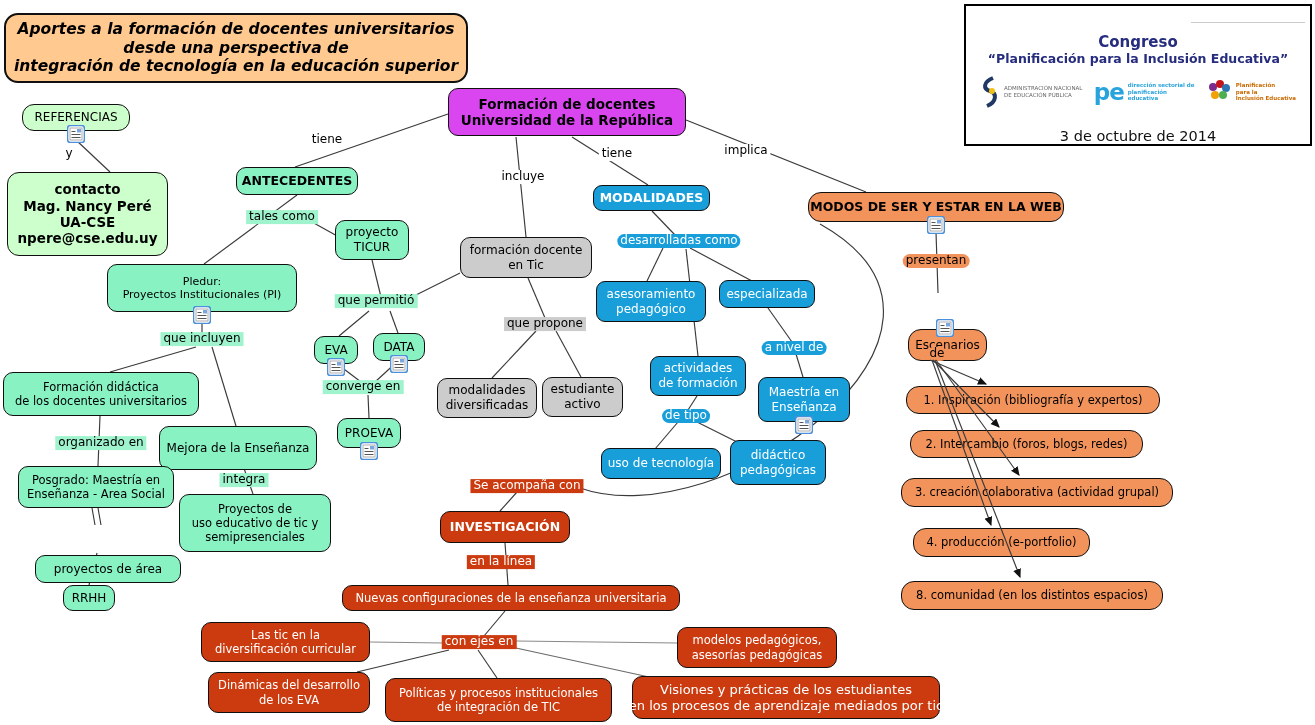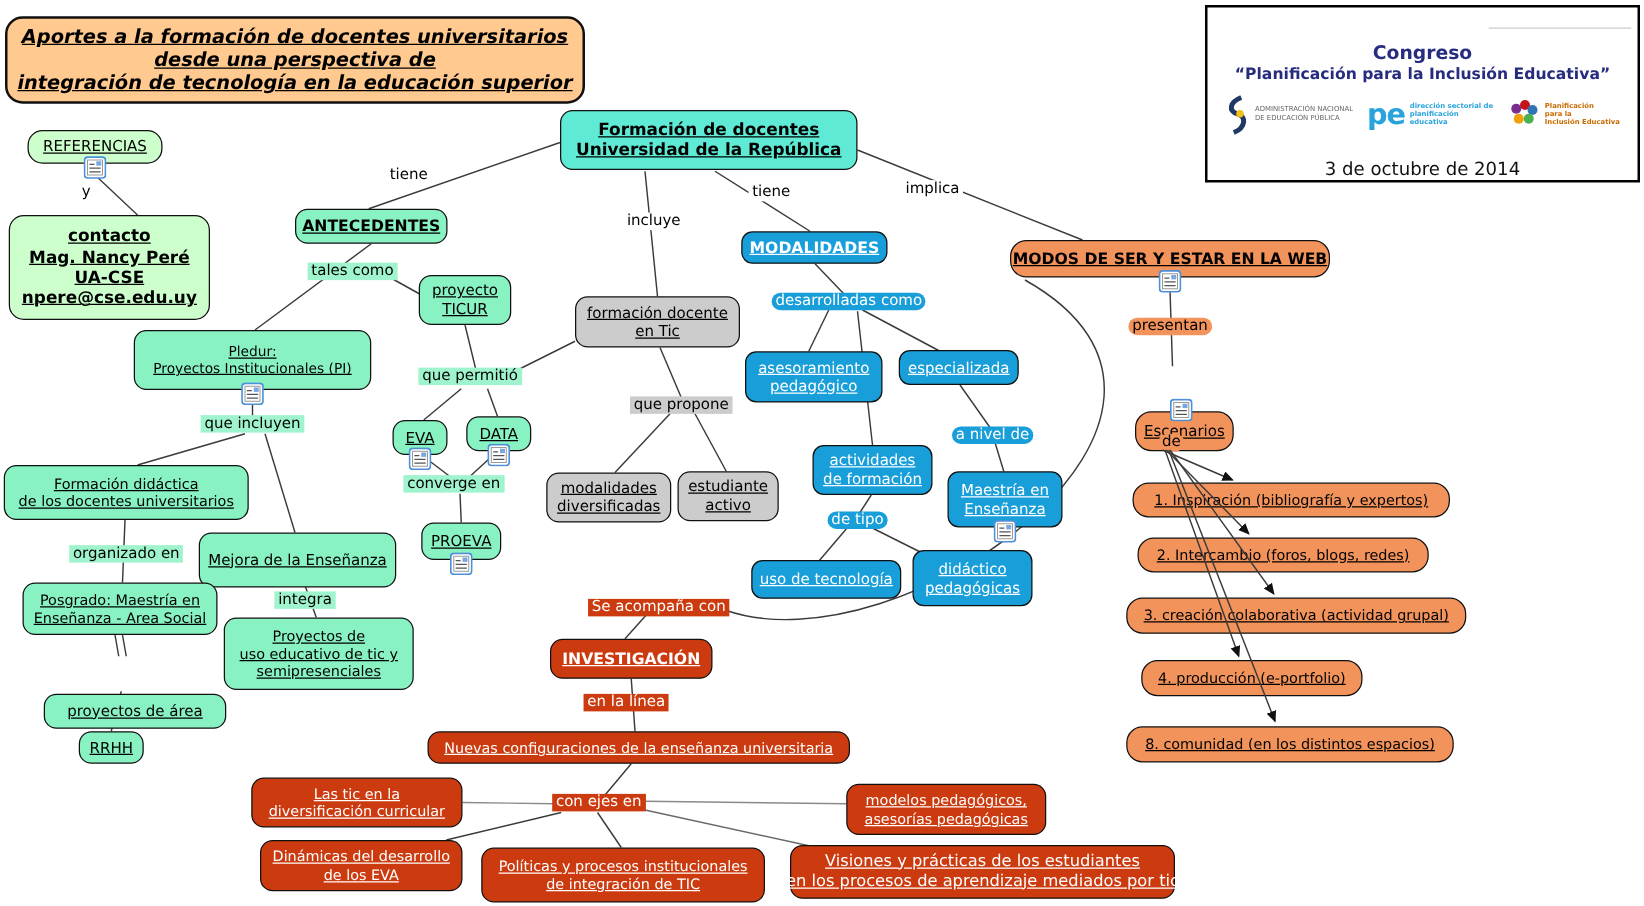--- a/index.html
+++ b/index.html
@@ -8,30 +8,30 @@
     font-family:"DejaVu Sans","Liberation Sans",sans-serif;color:#000;
   }
   svg.layer{position:absolute;left:0;top:0;pointer-events:none;}
   #edges-bottom{z-index:0;}
   #edges-top{z-index:6;}
   .node{
     position:absolute;z-index:2;box-sizing:border-box;
     display:flex;align-items:center;justify-content:center;
     text-align:center;white-space:pre;
     border:1.2px solid #101010;border-radius:10px;
-    font-size:12px;line-height:1.22;padding:1px 2px;text-decoration:underline;
+    font-size:12px;line-height:1.22;padding:1px 2px;
   }
   .peach{background:#FFC98F;border-width:2px;border-radius:14px;}
   .lightgreen{background:#CCFFCC;border-width:1.8px;border-radius:12px;}
   .mint{background:#88F2C3;}
   .gray{background:#CCCCCC;}
   .blue{background:#189ED9;color:#fff;border-radius:9px;}
   .orange{background:#F2935C;border-radius:13px;}
   .red{background:#CB3B0F;color:#fff;}
-  .paleblue{background:#5eead4;border-width:1.6px;}
+  .paleblue{background:#d946ef;border-width:1.6px;}
   .label{
     position:absolute;z-index:3;transform:translate(-50%,-50%);
     font-size:12px;line-height:1.15;padding:0 3px;white-space:nowrap;
   }
   .label.plain{background:#fff;}
   .label.mint{background:#9FF4CD;}
   .label.gray{background:#CCCCCC;}
   .label.blue{background:#189ED9;color:#fff;}
   .label.orange{background:#F2935C;}
   .label.red{background:#CB3B0F;color:#fff;}

